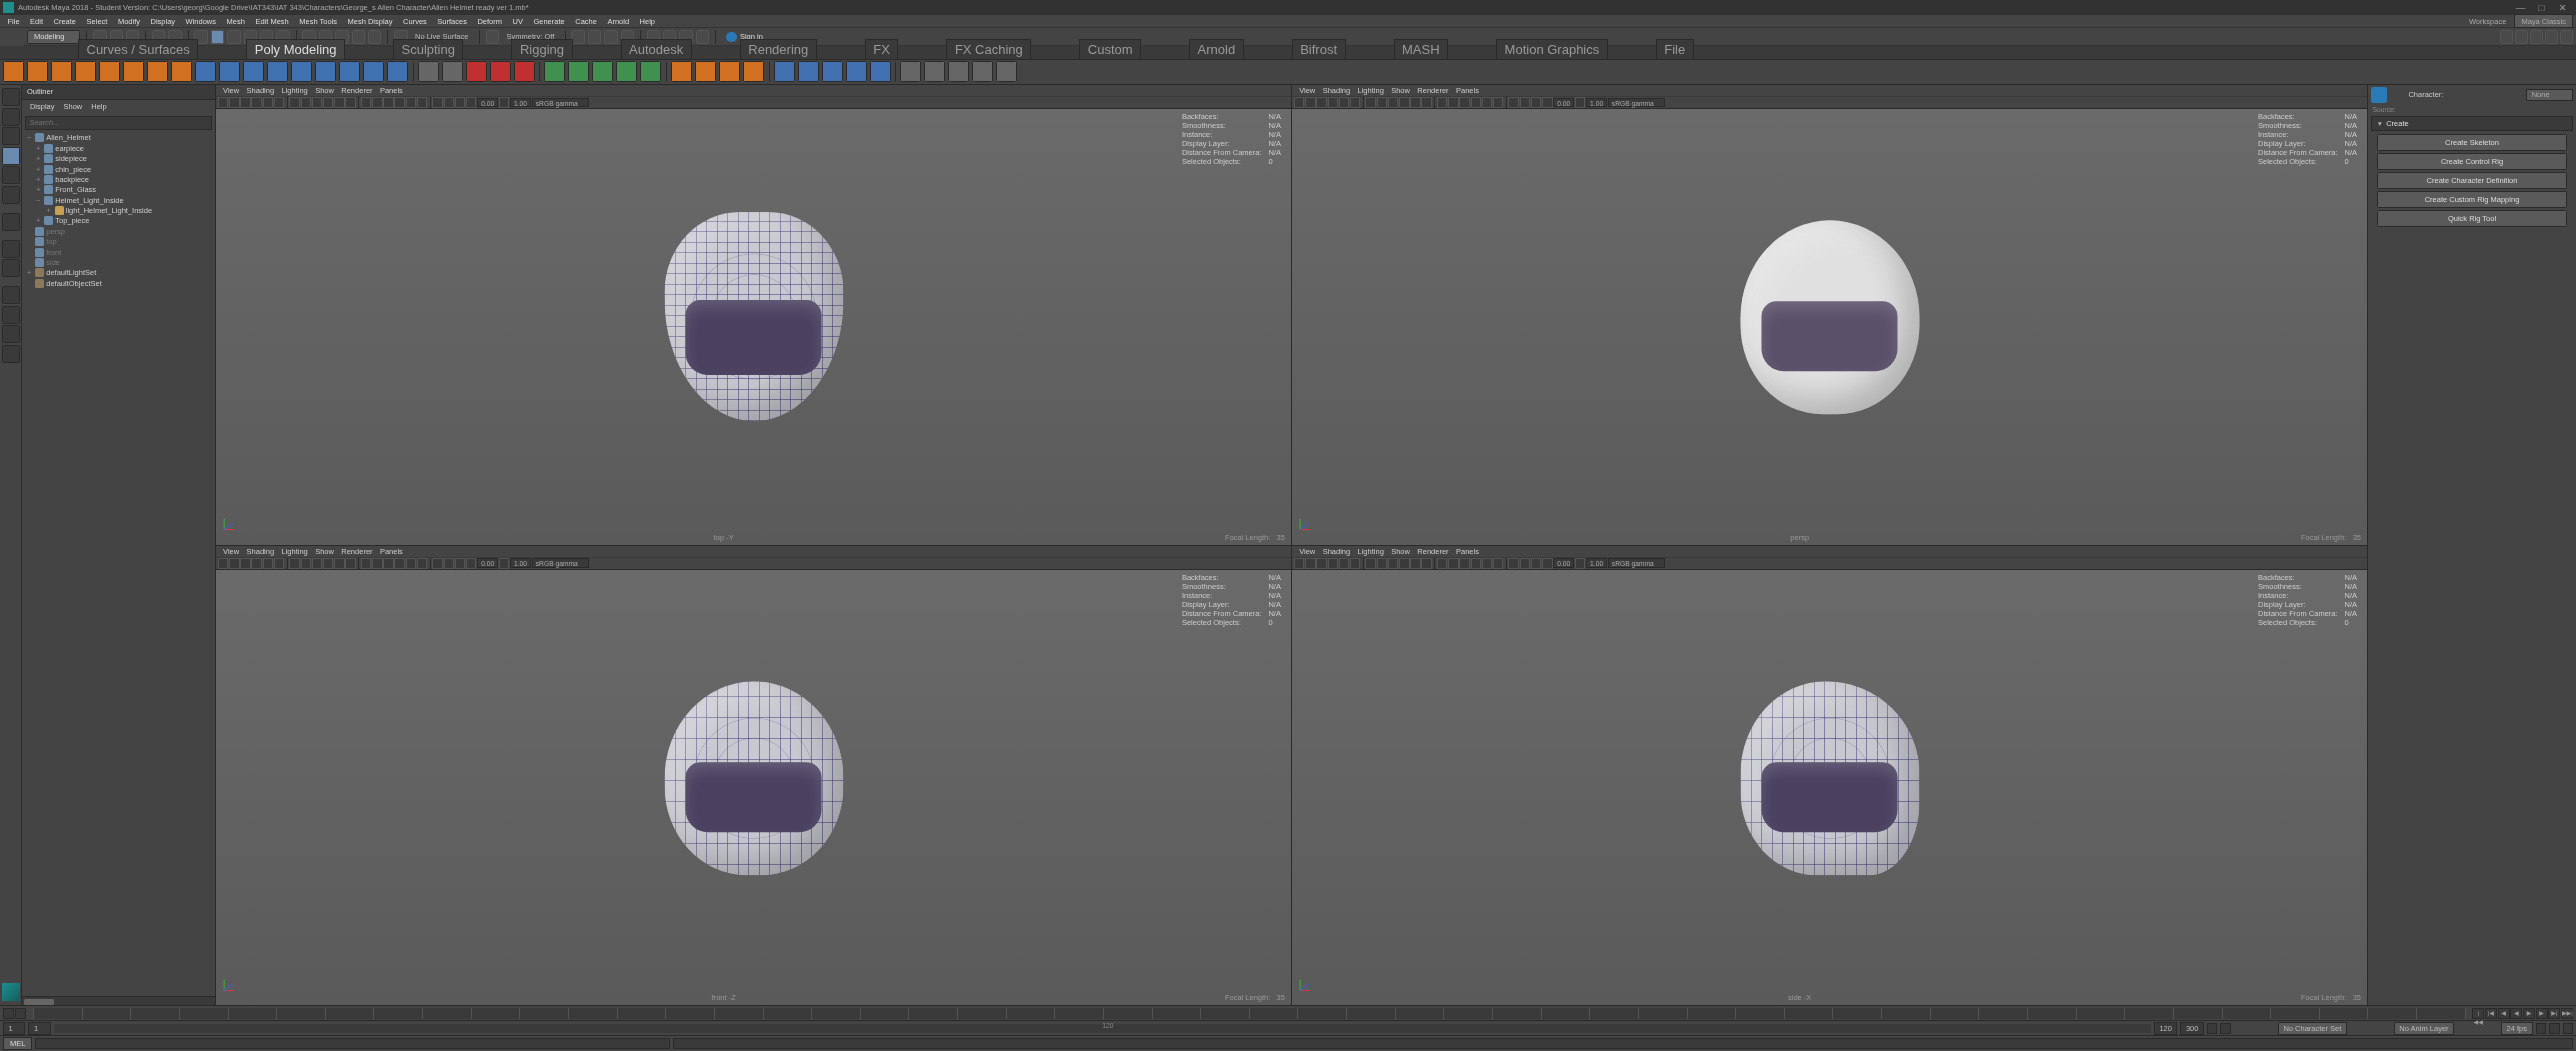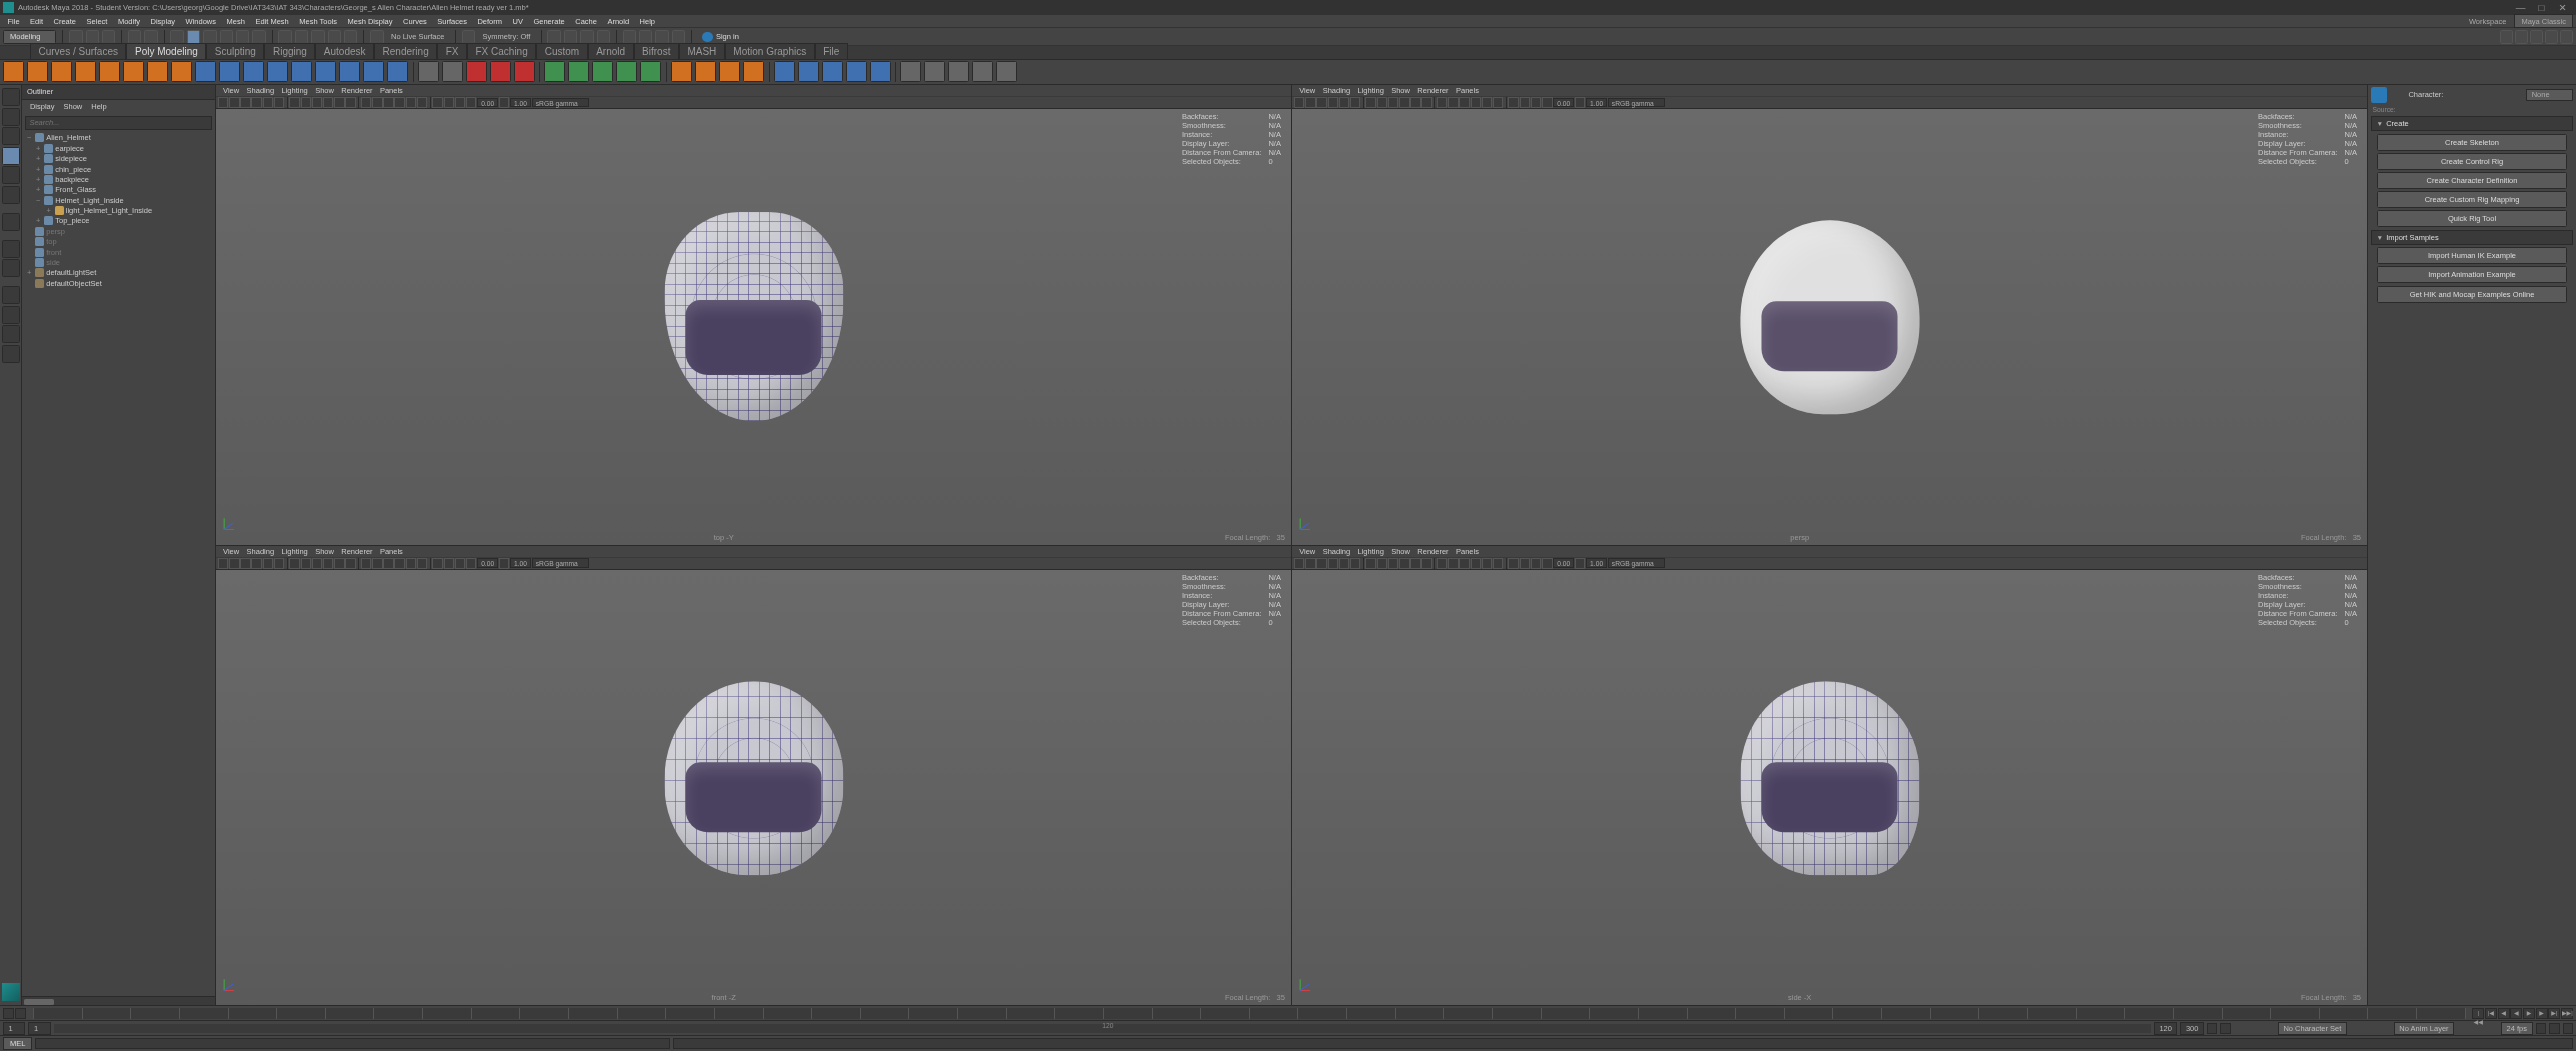--- a/index.html
+++ b/index.html
@@ -11,34 +11,34 @@
 .titlebar .spacer { flex:1; }
 .titlebar .winbtn { width:21px; text-align:center; color:#999; font-size:9.7px; }
 
 
 .menubar { height:13.4px; background:#444; display:flex; align-items:center; padding:0 3px; gap:1.5px; border-bottom:0.7px solid #333;}
 .menubar span { padding:1.5px 4.5px; color:#ddd; cursor:default; }
 .menubar .filler{flex:1}
 .menubar .right span{ color:#aaa; padding:1.5px 6px;}
 
 
-.statusline { height:18px; background:#444; display:flex; align-items:center; border-bottom:0.7px solid #333; padding:0 3px; gap:3px;}
+.statusline { height:18px; background:#444; display:flex; align-items:center; border-bottom:0.7px solid #333; padding:0 3px; gap:3px;margin-left:24px;}
 .statusline .dropdown { background:#5a5a5a; color:#ddd; padding:1.5px 15px 1.5px 6px; border:0.7px solid #2a2a2a; border-radius:1.5px;}
 .statusline .sep { width:0.7px; height:13.4px; background:#2a2a2a; margin:0 3px;}
 .statusline .iconbtn { width:13.4px; height:13.4px; border:0.7px solid #555; background:#4a4a4a; border-radius:1.5px;}
 .statusline .iconbtn.active { background:#6b8ab0; }
 .statusline .txt { color:#bbb; padding:0 4.5px;}
 .statusline .spacer{flex:1}
 .statusline .signin { display:flex; align-items:center; gap:3px; color:#ddd; padding:0 4.5px;}
 .statusline .signin .usericon{width:10.5px;height:10.5px;background:#2a7ab8;border-radius:50%;}
 .statusline .rightico{display:flex;gap:1.5px;}
 
 
 .shelftabs { height:13.4px; background:#3a3a3a; display:flex; align-items:flex-end; padding-left:30px; gap:0px; border-bottom:0.7px solid #2a2a2a;}
-.shelftabs span { padding:2.2px 7.5px 1.5px; color:#999; border:0.7px solid #2a2a2a; border-bottom:none; background:#3a3a3a; font-size:10px;}
+.shelftabs span { padding:2.2px 7.5px 1.5px; color:#999; border:0.7px solid #2a2a2a; border-bottom:none; background:#3a3a3a; font-size:13px;margin-left:48px;}
 .shelftabs span.active { background:#444; color:#ddd;}
 
 
 .shelf { height:25.4px; background:#444; display:flex; align-items:center; gap:3px; padding:0 3px; border-bottom:0.7px solid #2a2a2a;}
 .shelf .shelficon { width:21px; height:21px; background:#3a3a3a; border:0.7px solid #2a2a2a; border-radius:1.5px;}
 .shelf .shelfsep { width:0.7px; height:19.4px; background:#2a2a2a; margin:0 1.5px;}
 
 
 .main { display:flex; height: calc(100% - 15px - 13.4px - 18px - 13.4px - 25.4px - 15px - 15px - 15px - 1.5px); }
 
@@ -760,29 +760,20 @@
         <div class="section">
           <div class="shead">
             <span class="arr">▼</span>
             <span>Create</span>
           </div>
           <div class="btn">Create Skeleton</div>
           <div class="btn">Create Control Rig</div>
           <div class="btn">Create Character Definition</div>
           <div class="btn">Create Custom Rig Mapping</div>
           <div class="btn">Quick Rig Tool</div>
-        </div>
-        <div class="section">
-          <div class="shead">
-            <span class="arr">▼</span>
-            <span>Import Samples</span>
-          </div>
-          <div class="btn">Import Human IK Example</div>
-          <div class="btn">Import Animation Example</div>
-          <div class="btn">Get HIK and Mocap Examples Online</div>
         </div>
       </div>
   </div>
 </div>
 
 <div class="timearea">
   <div class="tabs">
     <div class="tb"></div>
     <div class="tb"></div>
   </div>

